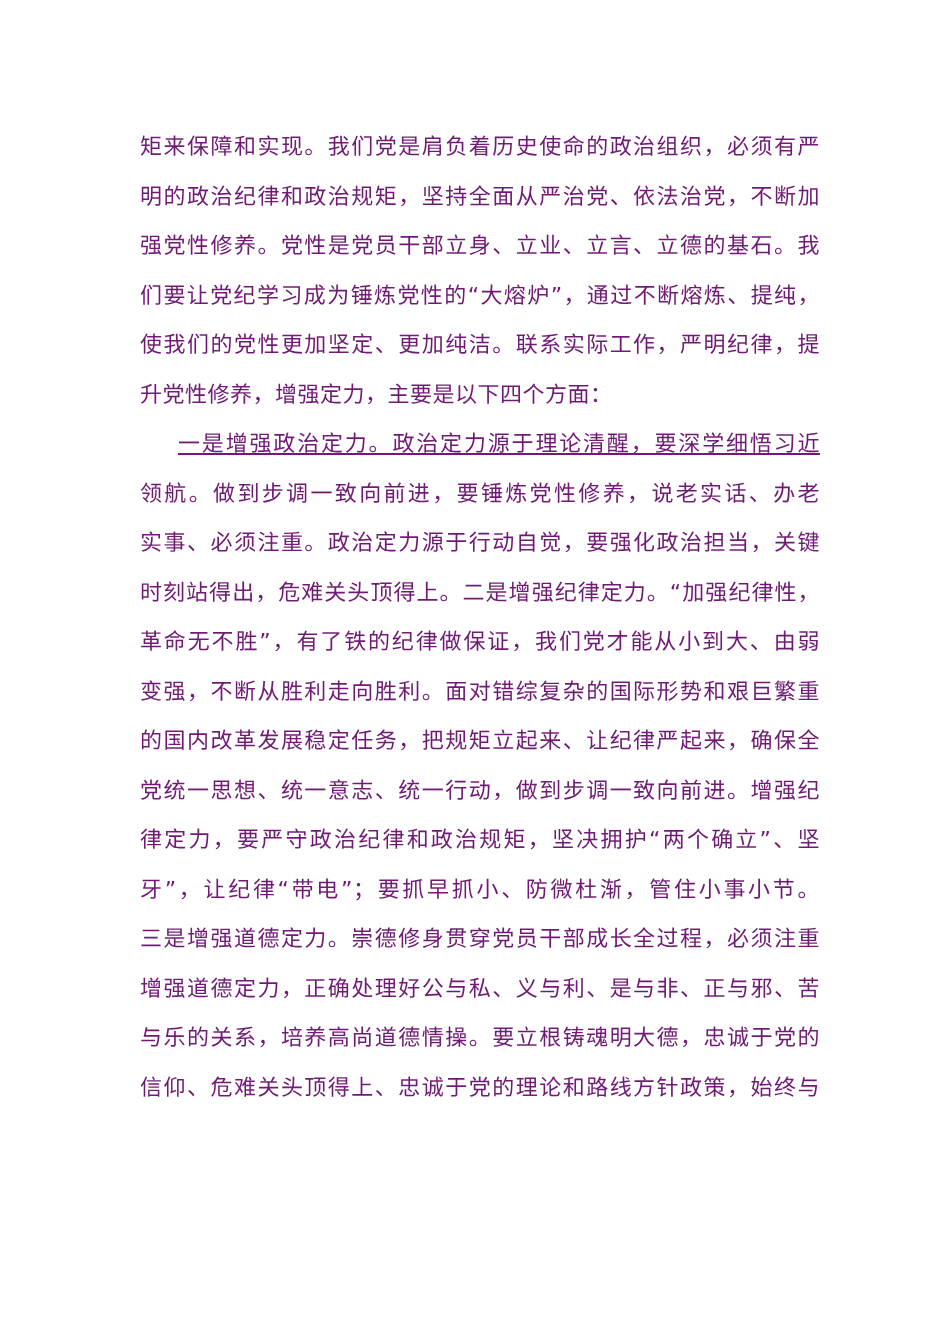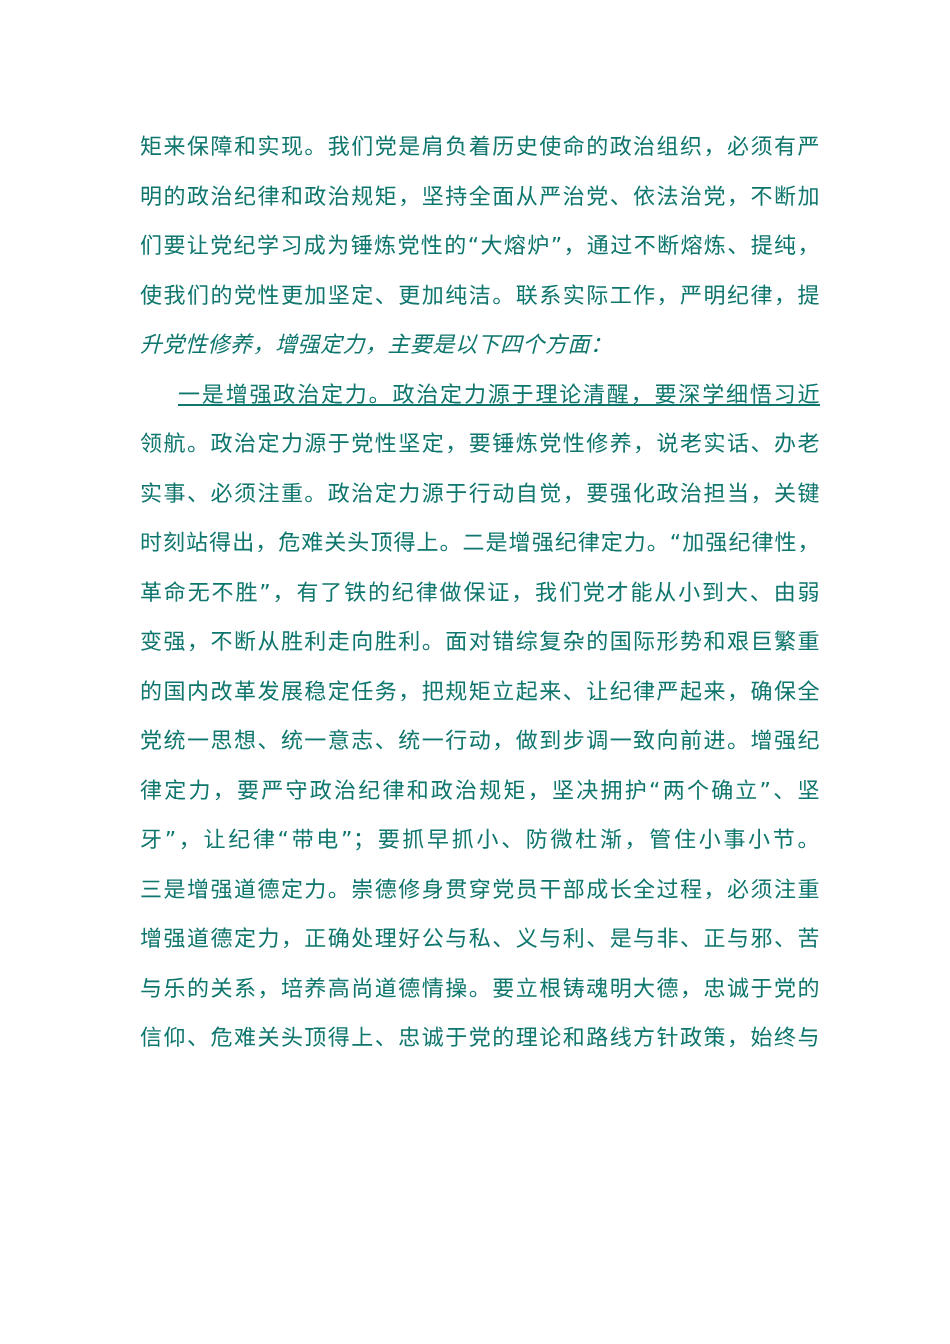--- a/index.html
+++ b/index.html
@@ -13,57 +13,57 @@
     height: 1344px;
     background: #ffffff;
     overflow: hidden;
   }
   .text-block {
     position: absolute;
     left: 140px;
     top: 122px;
     width: 680px;
     font-family: "DejaVu Sans", sans-serif;
-    color: #0f766e;
+    color: #701a75;
   }
   .line {
     font-size: 22px;
     line-height: 49.5px;
     height: 49.5px;
     letter-spacing: 0.5px;
     text-align: justify;
     text-align-last: justify;
     overflow: hidden;
   }
   .line.end {
     text-align-last: left;
-    font-style: italic;
   }
   .line.indent {
     text-indent: 38px;
     text-decoration: underline;
   }
 </style>
 </head>
 <body>
 
 <div class="page">
   <div class="text-block">
 
     <div>
       <div class="line">矩来保障和实现。我们党是肩负着历史使命的政治组织，必须有严</div>
       <div class="line">明的政治纪律和政治规矩，坚持全面从严治党、依法治党，不断加</div>
+      <div class="line">强党性修养。党性是党员干部立身、立业、立言、立德的基石。我</div>
       <div class="line">们要让党纪学习成为锤炼党性的“大熔炉”，通过不断熔炼、提纯，</div>
       <div class="line">使我们的党性更加坚定、更加纯洁。联系实际工作，严明纪律，提</div>
       <div class="line end">升党性修养，增强定力，主要是以下四个方面：</div>
     </div>
 
     <div>
       <div class="line indent">一是增强政治定力。政治定力源于理论清醒，要深学细悟习近</div>
-      <div class="line">领航。政治定力源于党性坚定，要锤炼党性修养，说老实话、办老</div>
+      <div class="line">领航。做到步调一致向前进，要锤炼党性修养，说老实话、办老</div>
       <div class="line">实事、必须注重。政治定力源于行动自觉，要强化政治担当，关键</div>
       <div class="line">时刻站得出，危难关头顶得上。二是增强纪律定力。“加强纪律性，</div>
       <div class="line">革命无不胜”，有了铁的纪律做保证，我们党才能从小到大、由弱</div>
       <div class="line">变强，不断从胜利走向胜利。面对错综复杂的国际形势和艰巨繁重</div>
       <div class="line">的国内改革发展稳定任务，把规矩立起来、让纪律严起来，确保全</div>
       <div class="line">党统一思想、统一意志、统一行动，做到步调一致向前进。增强纪</div>
       <div class="line">律定力，要严守政治纪律和政治规矩，坚决拥护“两个确立”、坚</div>
       <div class="line">牙”，让纪律“带电”；要抓早抓小、防微杜渐，管住小事小节。</div>
       <div class="line">三是增强道德定力。崇德修身贯穿党员干部成长全过程，必须注重</div>
       <div class="line">增强道德定力，正确处理好公与私、义与利、是与非、正与邪、苦</div>

